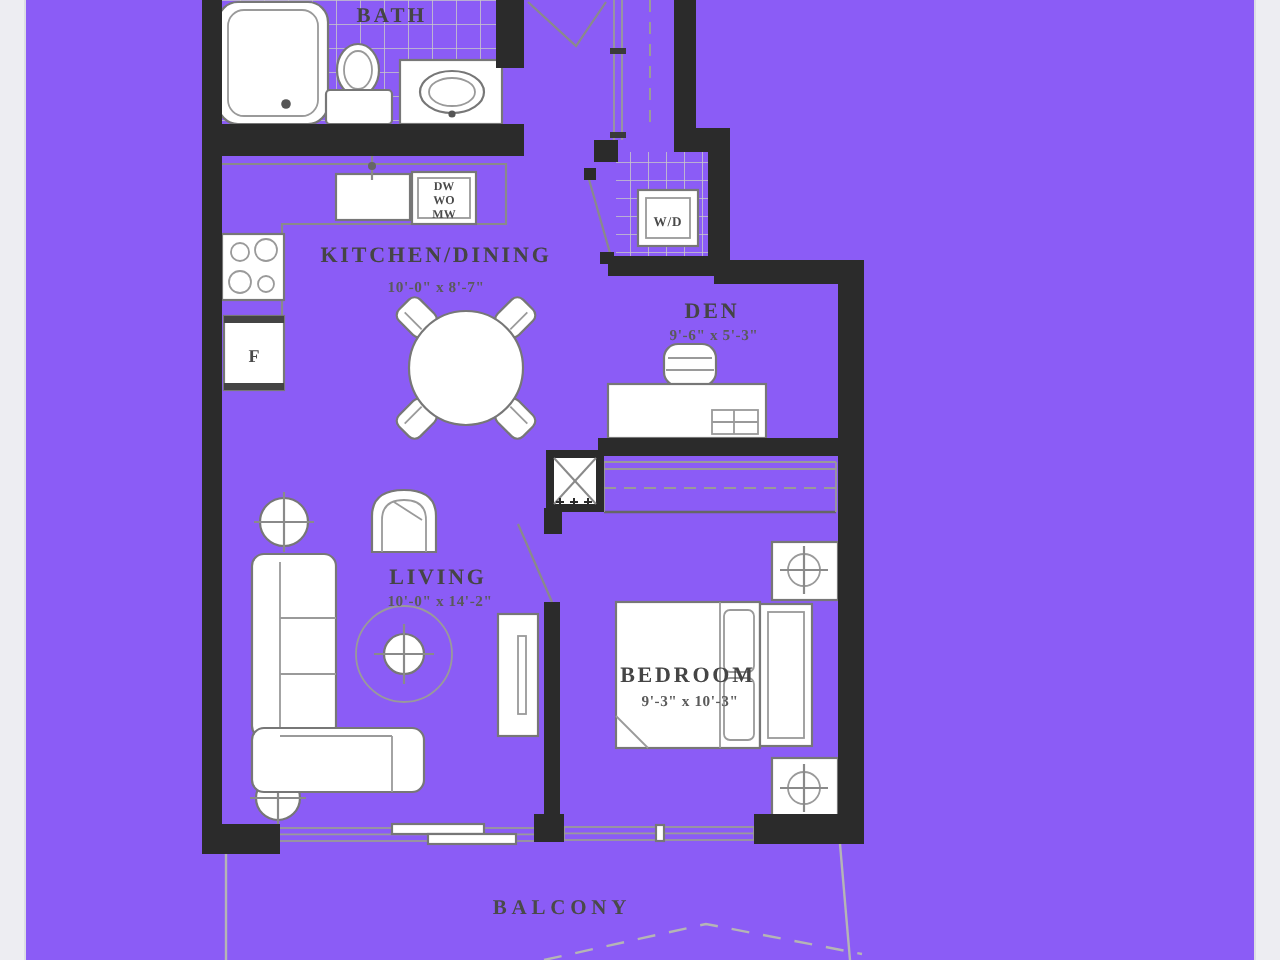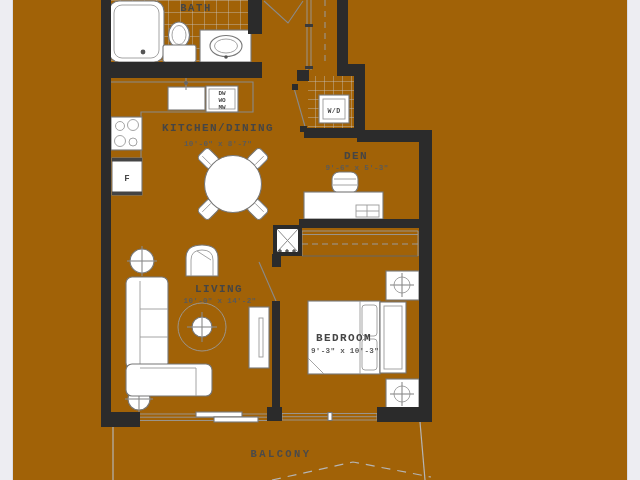--- a/index.html
+++ b/index.html
@@ -1,17 +1,17 @@
 <!DOCTYPE html>
 <html><head>
 <meta charset="utf-8">
 <style>
   html,body{margin:0;padding:0;background:#ffffff;}
-  #stage{position:relative;width:640px;height:480px;background:#a16207;overflow:hidden;
-         font-family:Liberation Mono, monospace;}
+  #stage{position:relative;width:640px;height:480px;background:#8b5cf6;overflow:hidden;
+         font-family:Liberation Serif, serif;}
   .edge-strip{position:absolute;top:0;bottom:0;width:12px;background:#ededf2;}
   #strip-left{left:0;border-right:1px solid #dcdde4;}
   #strip-right{right:0;border-left:1px solid #dcdde4;}
   svg{position:absolute;left:0;top:0;}
   .wall{fill:#2b2b2b;stroke:none;}
   .fix{fill:#ffffff;stroke:#777;stroke-width:1.1;}
   .fix2{fill:none;stroke:#9a9a9a;stroke-width:0.9;}
   .ln{stroke:#8a8a8a;stroke-width:1.1;fill:none;}
   .lnl{stroke:#b5b5b5;stroke-width:1.2;fill:none;}
   .room-label{font-weight:bold;font-size:11px;fill:#454545;letter-spacing:1.4px;text-anchor:middle;}

